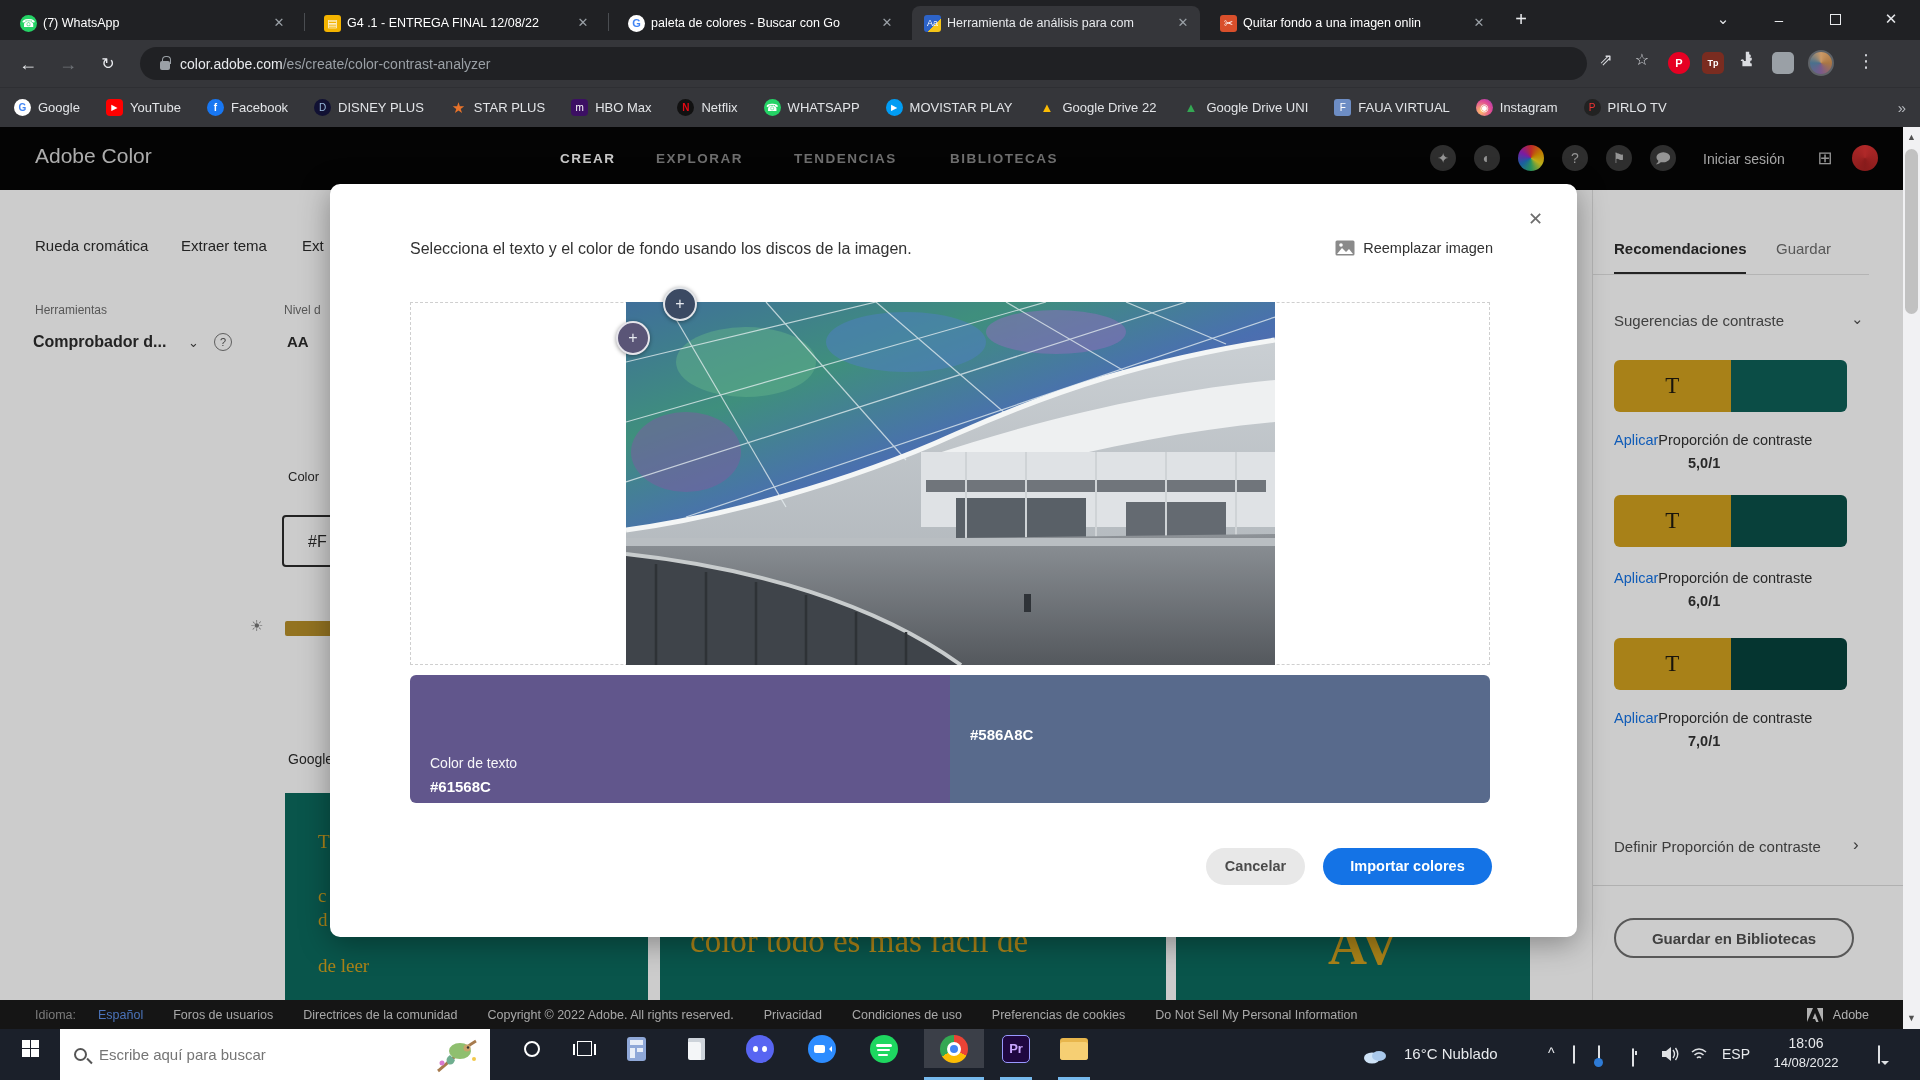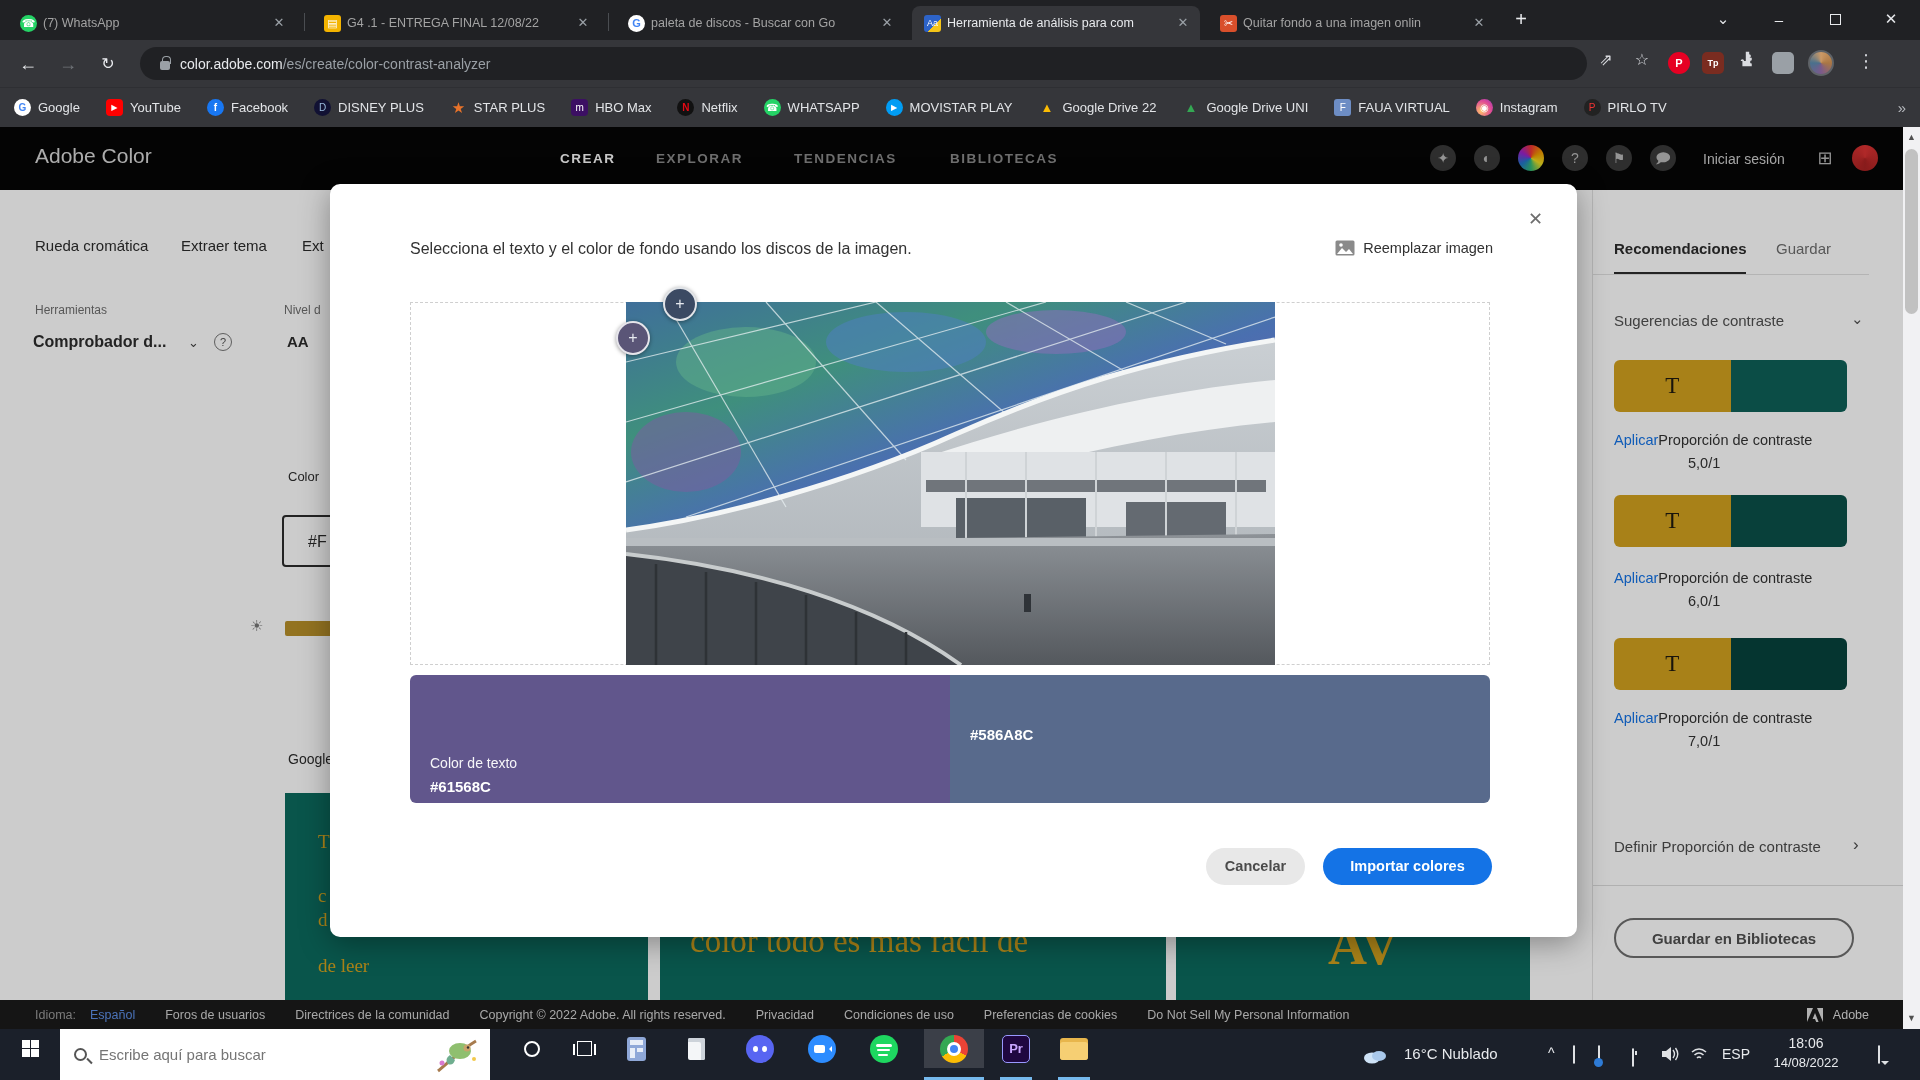--- a/index.html
+++ b/index.html
@@ -4,21 +4,21 @@
 <style>
   * { margin:0; padding:0; box-sizing:border-box; }
   html,body { width:1920px; height:1080px; overflow:hidden; background:#fff;
     font-family:"Liberation Sans", sans-serif; }
   .ab { position:absolute; }
 
   
   .tabbar { left:0; top:0; width:1920px; height:40px; background:#202124; z-index:30; }
   .tab { position:absolute; top:6px; height:34px; border-radius:8px 8px 0 0;
     display:flex; align-items:center; padding:0 8px 0 12px; width:288px; }
-  .tab .title { flex:1; font-size:12.5px; color:#a3a3a3; white-space:nowrap;
+  .tab .title { flex:1; font-size:12.5px; color:#ffffff; white-space:nowrap;
     overflow:hidden; margin:0 6px; }
   .tab.active { background:#35363a; }
   .tab.active .title { color:#e8eaed; }
   .tab .x { color:#9aa0a6; font-size:13px; width:18px; height:18px; line-height:18px;
     text-align:center; border-radius:50%; }
   .fav { width:17px; height:17px; border-radius:50%; font-size:11px; line-height:17px;
     text-align:center; color:#fff; flex:none; }
   .fav.sq { border-radius:3px; }
   .tabsep { position:absolute; top:13px; width:1px; height:18px; background:#4a4d51; }
   .winctl { position:absolute; top:0; height:38px; width:46px; color:#e8eaed;
@@ -75,27 +75,27 @@
   .sidebar { left:1592px; top:63px; width:311px; height:937px; background:#fff;
     border-left:1px solid #e3e3e3; }
   .sbtab { position:absolute; top:50px; font-size:15px; }
   .sugbar { position:absolute; left:21px; width:233px; height:52px; border-radius:6px;
     overflow:hidden; display:flex; }
   .sugbar .half { width:50%; height:100%; }
   .sugbar .tt { font-family:"Liberation Serif", serif; font-size:23px; color:#1f1a10;
     text-align:center; line-height:52px; }
   .apl { position:absolute; left:21px; font-size:14.5px; color:#333; }
   .apl .blue { color:#1473e6; }
-  .ratio { position:absolute; left:95px; font-size:14.5px; font-weight:normal; color:#333; }
+  .ratio { position:absolute; left:95px; font-size:14.5px; font-weight:bold; color:#333; }
 
   
   .sitefoot { left:0; top:873px; width:1903px; height:29px; background:#1b1b1b;
     display:flex; align-items:center; padding-left:35px; }
   .sitefoot span { font-size:12.5px; color:#d2d2d2; margin-right:30px; white-space:nowrap; }
-  .sitefoot .muted { color:#9a9a9a; margin-right:14px; }
+  .sitefoot .muted { color:#9a9a9a; margin-right:22px; }
   .sitefoot .lang { color:#5e90e8; }
   .adobelogo { margin-left:auto; display:flex; align-items:center; margin-right:40px; }
 
   
   .scrim { left:0; top:127px; width:1903px; height:902px; background:rgba(0,0,0,0.2);
     z-index:5; }
   .modal { left:330px; top:184px; width:1247px; height:753px; background:#fff;
     border-radius:10px; box-shadow:0 6px 30px rgba(0,0,0,.35); z-index:10; }
   .dashed { position:absolute; left:80px; top:118px; width:1080px; height:363px;
     border:1px dashed #cfcfcf; }
@@ -162,21 +162,21 @@
   </div>
   <div class="tabsep" style="left:304px"></div>
   <div class="tab" style="left:312px">
     <span class="fav sq" style="background:#f4b400;color:#fff">▤</span>
     <span class="title">G4 .1 - ENTREGA FINAL 12/08/22</span>
     <span class="x">✕</span>
   </div>
   <div class="tabsep" style="left:608px"></div>
   <div class="tab" style="left:616px">
     <span class="fav" style="background:#fff;color:#4285f4;font-weight:bold">G</span>
-    <span class="title">paleta de discos - Buscar con Go</span>
+    <span class="title">paleta de colores - Buscar con Go</span>
     <span class="x">✕</span>
   </div>
   <div class="tab active" style="left:912px">
     <span class="fav sq" style="background:linear-gradient(135deg,#2d63c8 60%,#f5c518 60%);font-size:9px">Aa</span>
     <span class="title">Herramienta de análisis para com</span>
     <span class="x">✕</span>
   </div>
   <div class="tab" style="left:1208px">
     <span class="fav sq" style="background:#d94f2b">✂</span>
     <span class="title">Quitar fondo a una imagen onlin</span>

